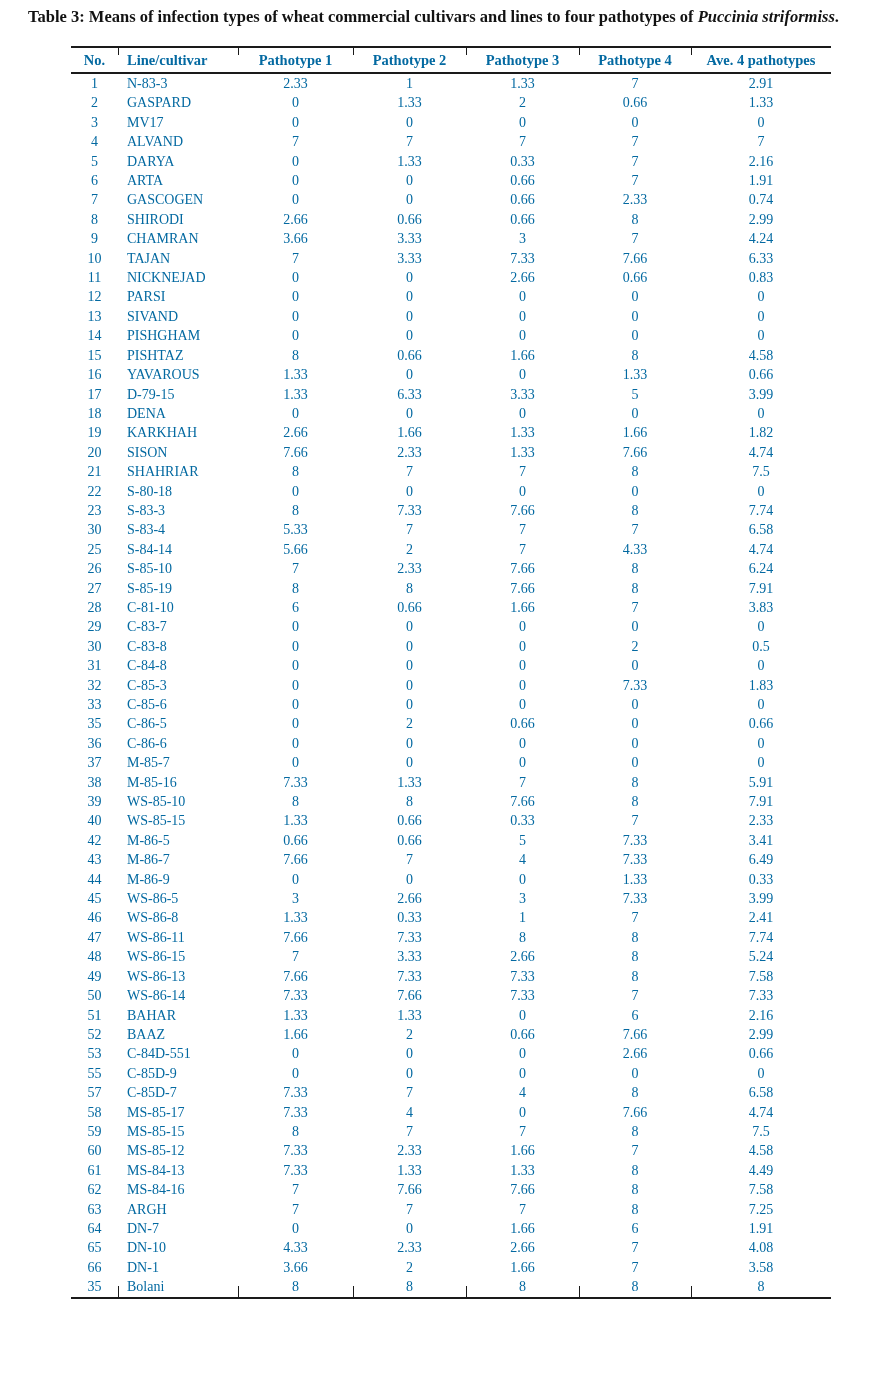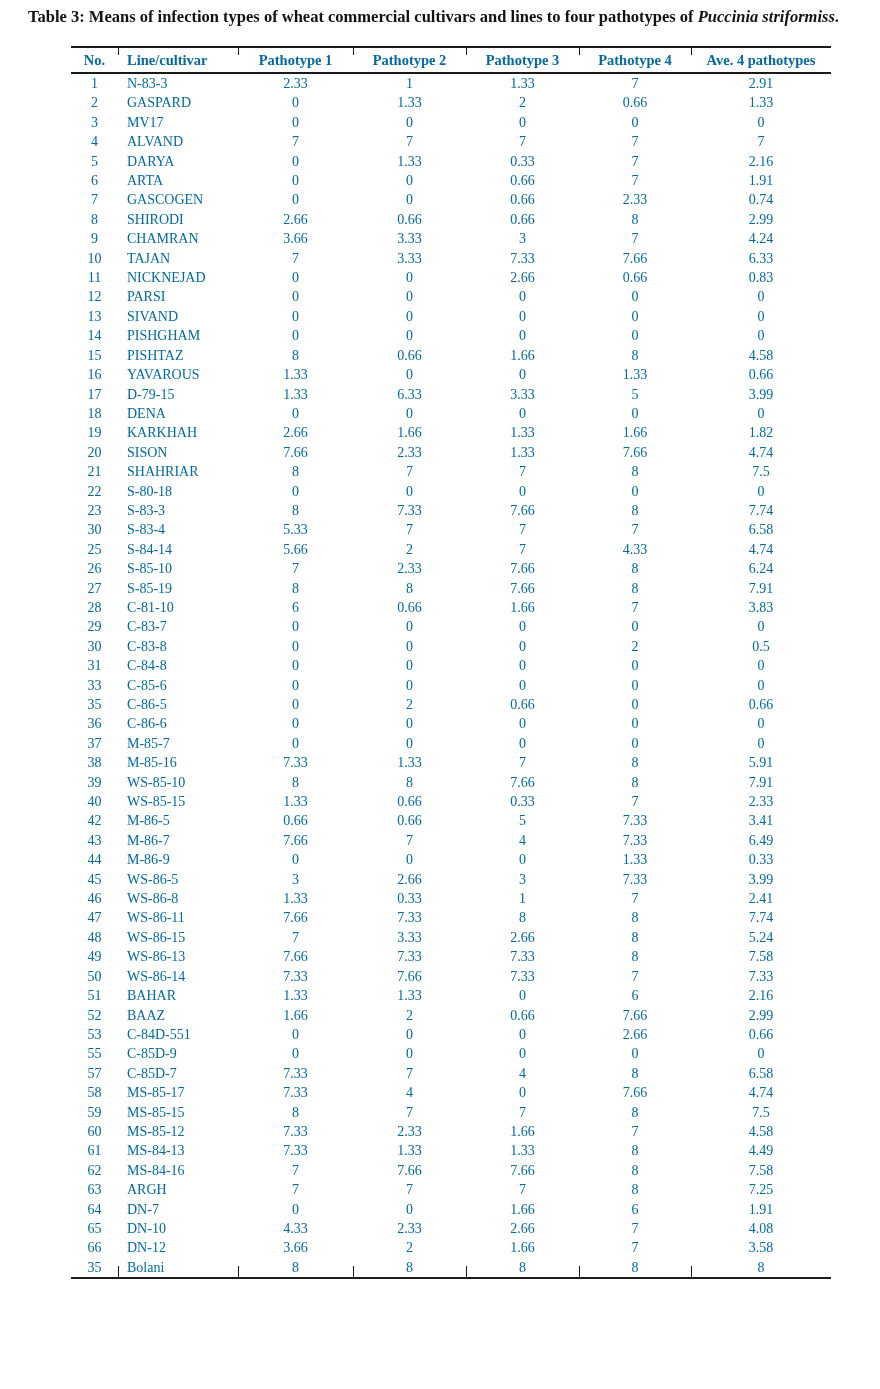--- a/index.html
+++ b/index.html
@@ -389,20 +389,29 @@
         <tr>
           <td class="c0">31</td>
           <td class="c1">C-84-8</td>
           <td class="c2">0</td>
           <td class="c3">0</td>
           <td class="c4">0</td>
           <td class="c5">0</td>
           <td class="c6">0</td>
         </tr>
         <tr>
+          <td class="c0">32</td>
+          <td class="c1">C-85-3</td>
+          <td class="c2">0</td>
+          <td class="c3">0</td>
+          <td class="c4">0</td>
+          <td class="c5">7.33</td>
+          <td class="c6">1.83</td>
+        </tr>
+        <tr>
           <td class="c0">33</td>
           <td class="c1">C-85-6</td>
           <td class="c2">0</td>
           <td class="c3">0</td>
           <td class="c4">0</td>
           <td class="c5">0</td>
           <td class="c6">0</td>
         </tr>
         <tr>
           <td class="c0">35</td>
@@ -651,21 +660,21 @@
           <td class="c0">65</td>
           <td class="c1">DN-10</td>
           <td class="c2">4.33</td>
           <td class="c3">2.33</td>
           <td class="c4">2.66</td>
           <td class="c5">7</td>
           <td class="c6">4.08</td>
         </tr>
         <tr>
           <td class="c0">66</td>
-          <td class="c1">DN-12</td>
+          <td class="c1">DN-1</td>
           <td class="c2">3.66</td>
           <td class="c3">2</td>
           <td class="c4">1.66</td>
           <td class="c5">7</td>
           <td class="c6">3.58</td>
         </tr>
         <tr>
           <td class="c0">35</td>
           <td class="c1">Bolani</td>
           <td class="c2">8</td>

